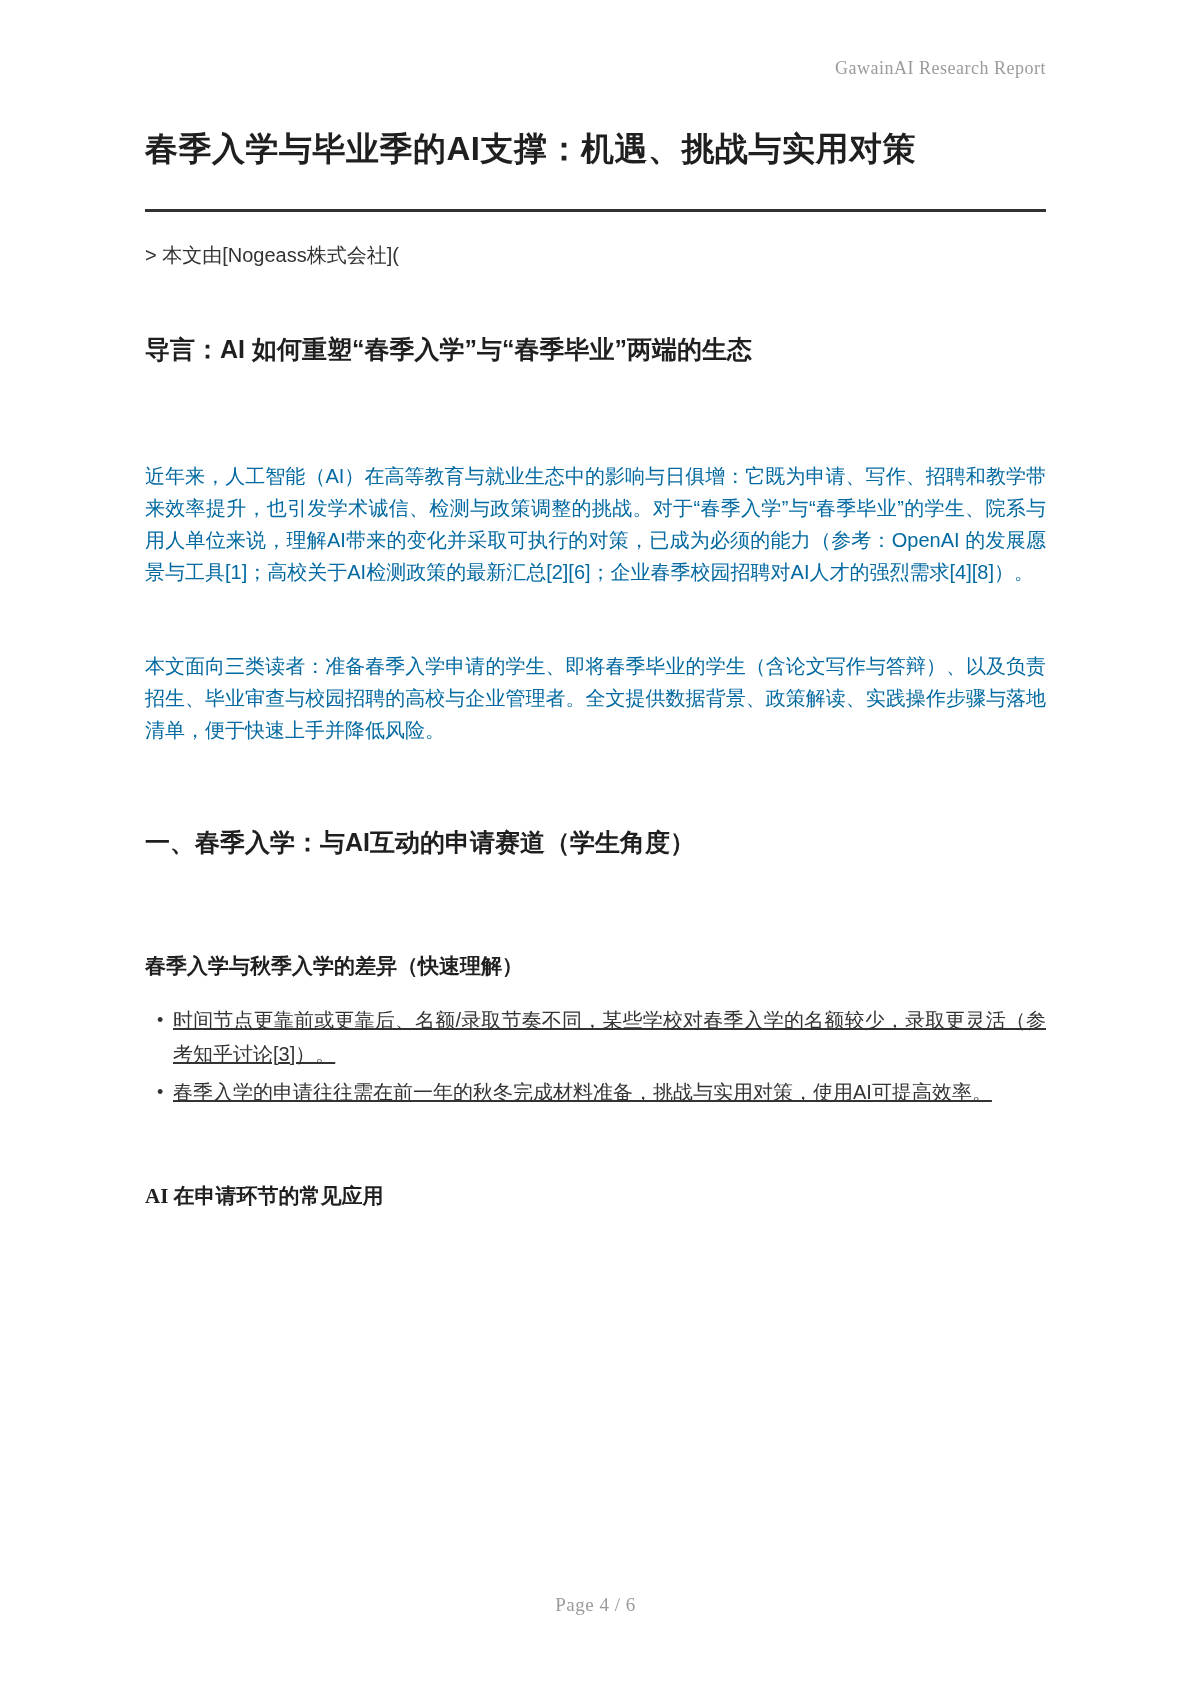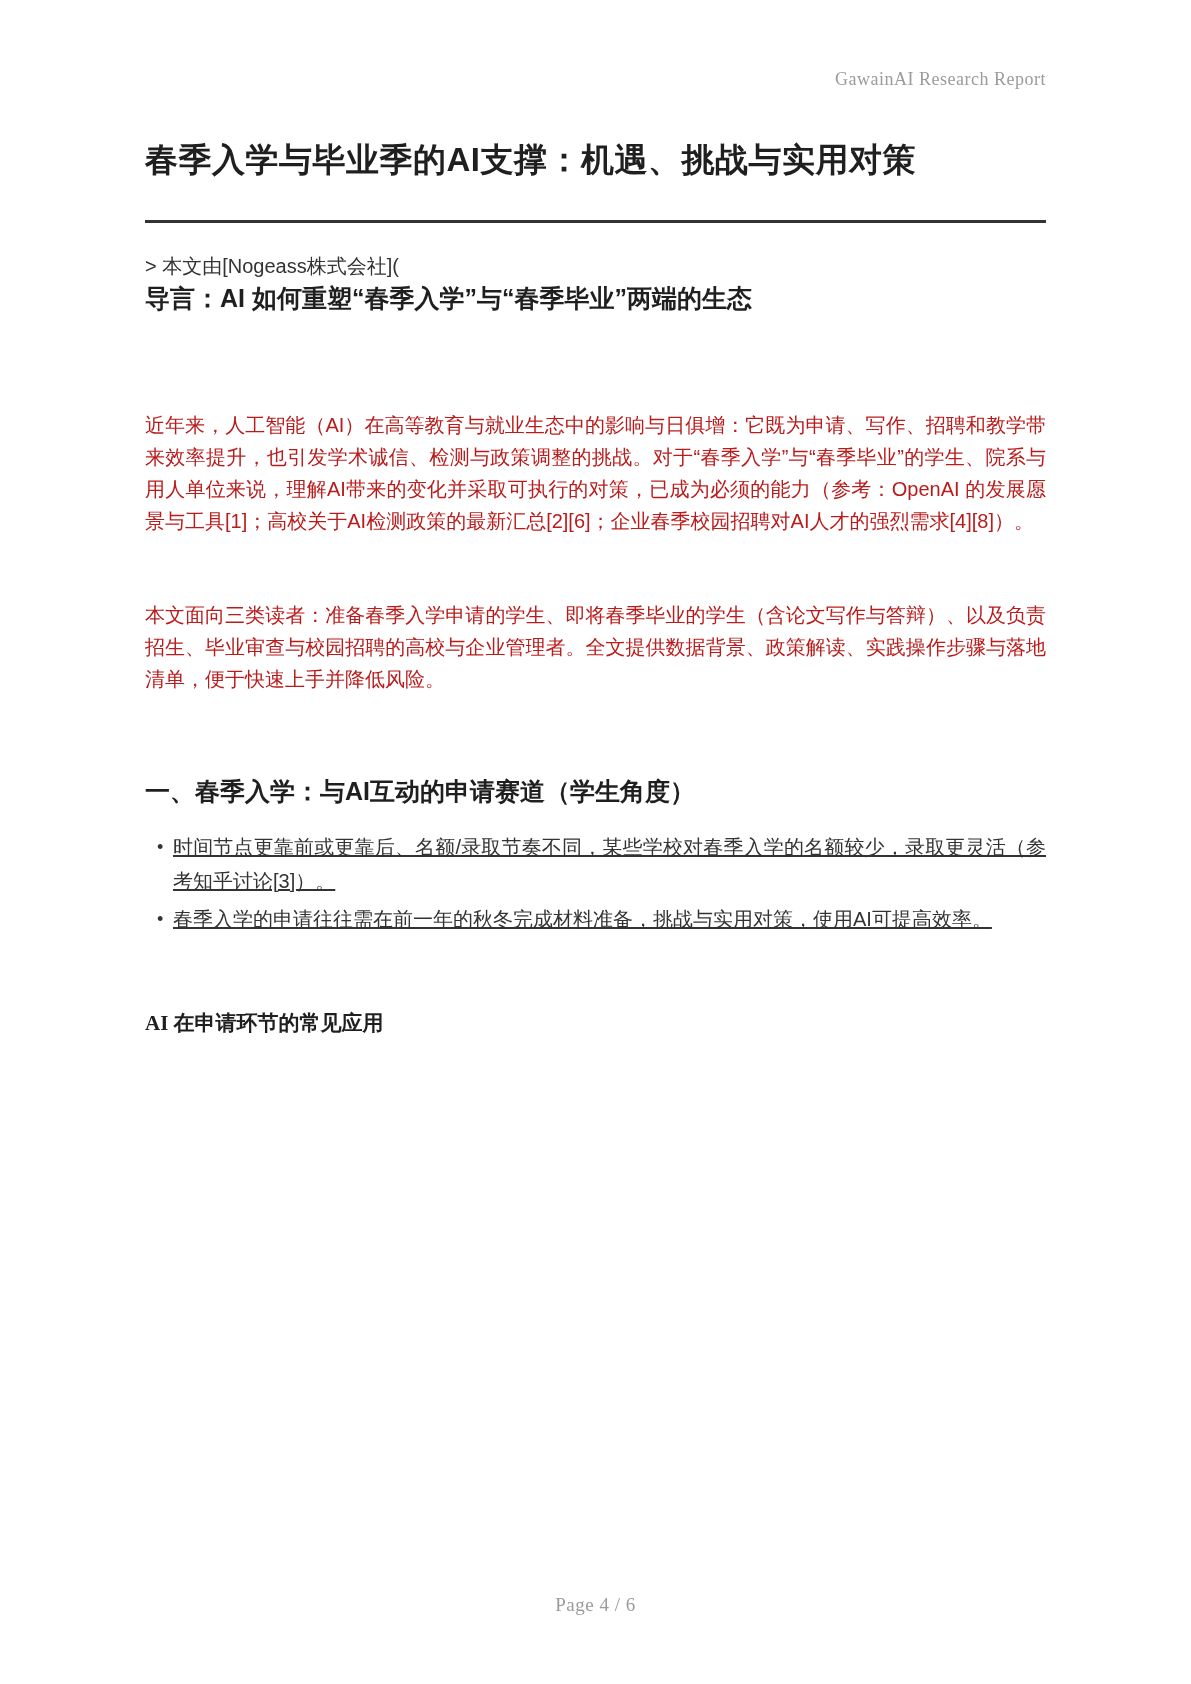--- a/index.html
+++ b/index.html
@@ -11,21 +11,21 @@
     width: 1191px;
     height: 1684px;
     font-family: "Liberation Sans", "DejaVu Sans", sans-serif;
     color: #333333;
   }
   .page {
     position: relative;
     width: 1191px;
     height: 1684px;
     box-sizing: border-box;
-    padding: 15px 145px;
+    padding: 4px 145px;
     overflow: hidden;
     background: #ffffff;
   }
   .doc-header {
     padding-top: 52px;
     text-align: right;
     font-family: "Liberation Serif", "DejaVu Serif", serif;
     font-size: 18px;
     line-height: 24px;
     color: #9b9b9b;
@@ -47,28 +47,28 @@
     line-height: 30px;
     color: #333333;
   }
   h2.section-heading {
     margin: 0;
     font-size: 25px;
     line-height: 34px;
     font-weight: 700;
     color: #1f1f1f;
   }
-  h2.intro-heading { }
+  h2.intro-heading { margin-top: 62px; }
   h2.section1-heading { margin-top: 79px; }
   p.body-paragraph {
     margin: 0;
     font-size: 20px;
     line-height: 32px;
     text-align: justify;
-    color: #b91c1c;
+    color: #0369a1;
   }
   p.para-1 { margin-top: 94px; }
   p.para-2 { margin-top: 62px; }
   h3.subsection-heading {
     margin: 0;
     font-size: 21px;
     line-height: 30px;
     font-weight: 700;
     color: #1f1f1f;
   }
@@ -124,20 +124,21 @@
   <p class="byline">&gt; 本文由[Nogeass株式会社](</p>
 
   <h2 class="section-heading intro-heading">导言：AI 如何重塑“春季入学”与“春季毕业”两端的生态</h2>
 
   <p class="body-paragraph para-1">近年来，人工智能（AI）在高等教育与就业生态中的影响与日俱增：它既为申请、写作、招聘和教学带来效率提升，也引发学术诚信、检测与政策调整的挑战。对于“春季入学”与“春季毕业”的学生、院系与用人单位来说，理解AI带来的变化并采取可执行的对策，已成为必须的能力（参考：OpenAI 的发展愿景与工具[1]；高校关于AI检测政策的最新汇总[2][6]；企业春季校园招聘对AI人才的强烈需求[4][8]）。</p>
 
   <p class="body-paragraph para-2">本文面向三类读者：准备春季入学申请的学生、即将春季毕业的学生（含论文写作与答辩）、以及负责招生、毕业审查与校园招聘的高校与企业管理者。全文提供数据背景、政策解读、实践操作步骤与落地清单，便于快速上手并降低风险。</p>
 
   <h2 class="section-heading section1-heading">一、春季入学：与AI互动的申请赛道（学生角度）</h2>
 
+  <h3 class="subsection-heading sub1-heading">春季入学与秋季入学的差异（快速理解）</h3>
 
   <ul class="bullet-list">
     <li>时间节点更靠前或更靠后、名额/录取节奏不同，某些学校对春季入学的名额较少，录取更灵活（参考知乎讨论[3]）。</li>
     <li>春季入学的申请往往需在前一年的秋冬完成材料准备，挑战与实用对策，使用AI可提高效率。</li>
   </ul>
 
   <h3 class="subsection-heading sub2-heading">AI 在申请环节的常见应用</h3>
 
 
   <div class="doc-footer">

